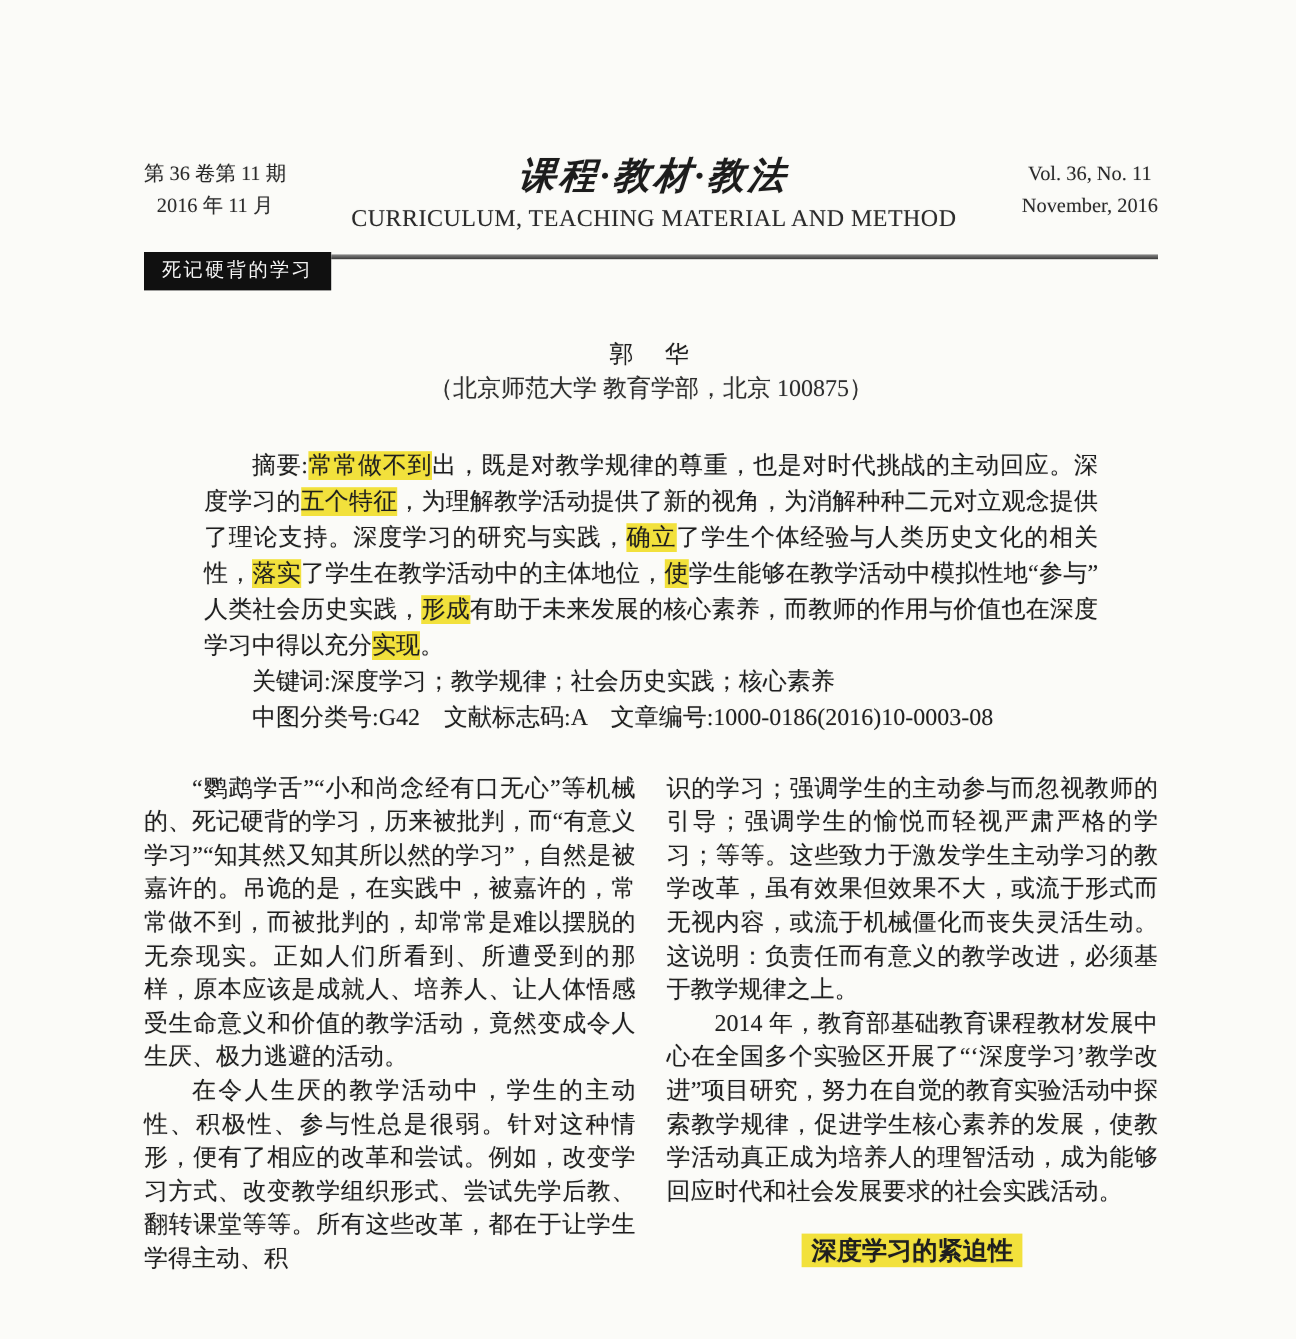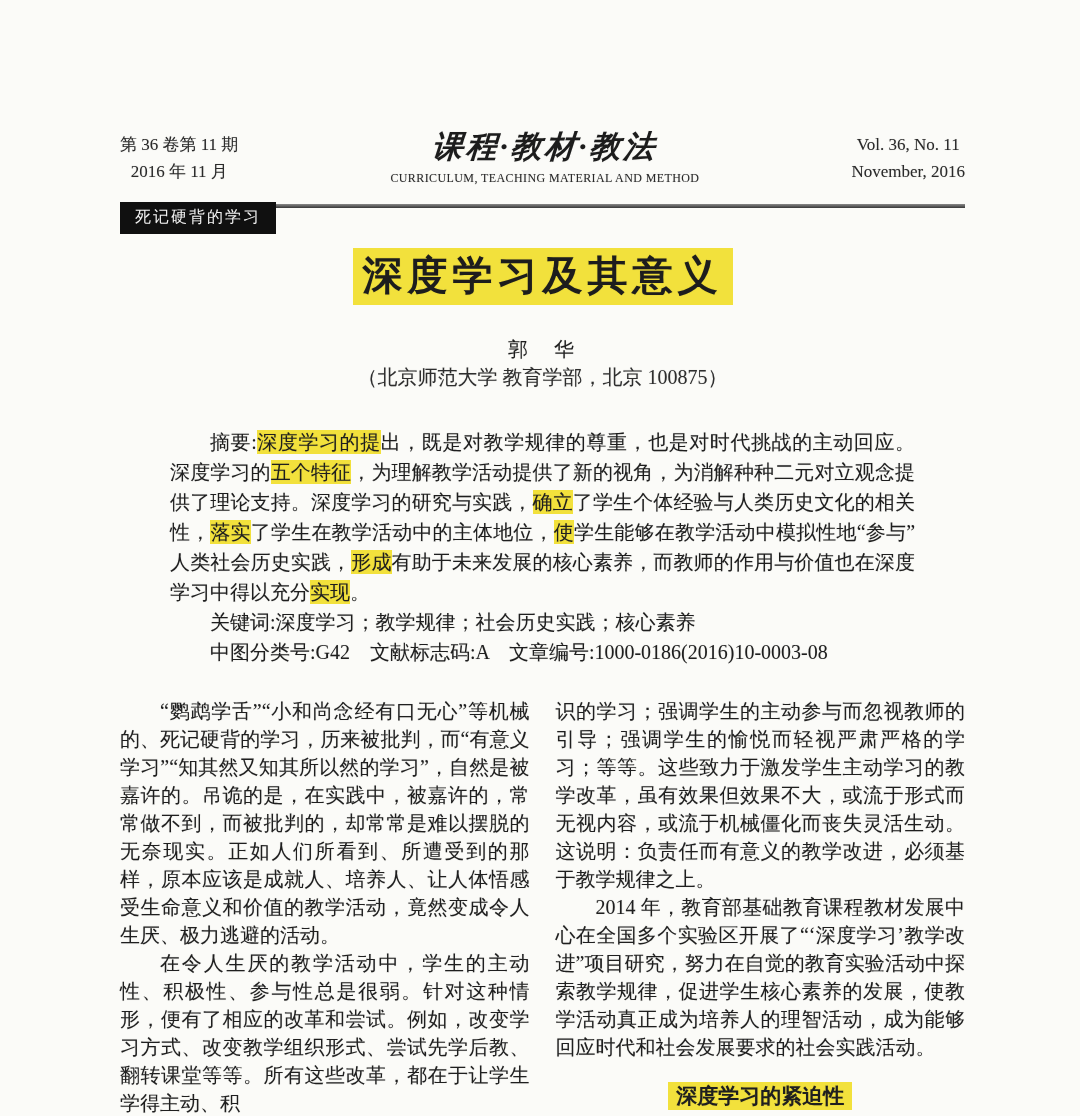--- a/index.html
+++ b/index.html
@@ -23,21 +23,21 @@
 
   
   .jheader{display:flex;justify-content:space-between;align-items:flex-start;gap:40px;}
   .h-side{font-size:17px;line-height:27px;text-align:center;padding-top:5px;color:#2a2a2a;white-space:nowrap;}
   .h-center{text-align:center;flex:1;}
   .j-cn{
     font-size:31px;font-weight:bold;font-style:italic;
     letter-spacing:3px;transform:skewX(-4deg);display:inline-block;
     color:#1c1c1c;
   }
-  .j-en{font-size:12px;letter-spacing:.4px;margin-top:3px;color:#2a2a2a;white-space:nowrap;}
+  .j-en{font-size:20px;letter-spacing:.4px;margin-top:3px;color:#2a2a2a;white-space:nowrap;}
 
   
   .badge-row{display:flex;align-items:flex-start;margin-top:16px;}
   .badge{
     background:#101010;color:#f4f4f4;
     font-family:"Liberation Sans","DejaVu Sans",sans-serif;
     font-size:16px;letter-spacing:2px;
     padding:5px 15px 6px;white-space:nowrap;
     text-shadow:none;
   }
@@ -84,27 +84,26 @@
       <div>Vol. 36, No. 11</div>
       <div>November, 2016</div>
     </div>
   </header>
 
   <div class="badge-row">
     <span class="badge">死记硬背的学习</span>
     <span class="rule"></span>
   </div>
 
-  <h1 class="title"><mark>深度学习及其意义</mark></h1>
 
   <div class="author">郭　华</div>
   <div class="affil">（北京师范大学 教育学部，北京 100875）</div>
 
   <section class="abstract">
-    <p><span>摘要:</span><mark>深度学习的提</mark><span>出，既是对教学规律的尊重，也是对时代挑战的主动回应。深度学习的</span><mark>五个特征</mark><span>，为理解教学活动提供了新的视角，为消解种种二元对立观念提供了理论支持。深度学习的研究与实践，</span><mark>确立</mark><span>了学生个体经验与人类历史文化的相关性，</span><mark>落实</mark><span>了学生在教学活动中的主体地位，</span><mark>使</mark><span>学生能够在教学活动中模拟性地“参与”人类社会历史实践，</span><mark>形成</mark><span>有助于未来发展的核心素养，而教师的作用与价值也在深度学习中得以充分</span><mark>实现</mark><span>。</span></p>
+    <p><span>摘要:</span><mark>常常做不到</mark><span>出，既是对教学规律的尊重，也是对时代挑战的主动回应。深度学习的</span><mark>五个特征</mark><span>，为理解教学活动提供了新的视角，为消解种种二元对立观念提供了理论支持。深度学习的研究与实践，</span><mark>确立</mark><span>了学生个体经验与人类历史文化的相关性，</span><mark>落实</mark><span>了学生在教学活动中的主体地位，</span><mark>使</mark><span>学生能够在教学活动中模拟性地“参与”人类社会历史实践，</span><mark>形成</mark><span>有助于未来发展的核心素养，而教师的作用与价值也在深度学习中得以充分</span><mark>实现</mark><span>。</span></p>
     <p>关键词:深度学习；教学规律；社会历史实践；核心素养</p>
     <p>中图分类号:G42　文献标志码:A　文章编号:1000-0186(2016)10-0003-08</p>
   </section>
 
   <section class="columns">
     <div class="col">
         <p>“鹦鹉学舌”“小和尚念经有口无心”等机械的、死记硬背的学习，历来被批判，而“有意义学习”“知其然又知其所以然的学习”，自然是被嘉许的。吊诡的是，在实践中，被嘉许的，常常做不到，而被批判的，却常常是难以摆脱的无奈现实。正如人们所看到、所遭受到的那样，原本应该是成就人、培养人、让人体悟感受生命意义和价值的教学活动，竟然变成令人生厌、极力逃避的活动。</p>
         <p>在令人生厌的教学活动中，学生的主动性、积极性、参与性总是很弱。针对这种情形，便有了相应的改革和尝试。例如，改变学习方式、改变教学组织形式、尝试先学后教、翻转课堂等等。所有这些改革，都在于让学生学得主动、积</p>
       </div>
     <div class="col">

